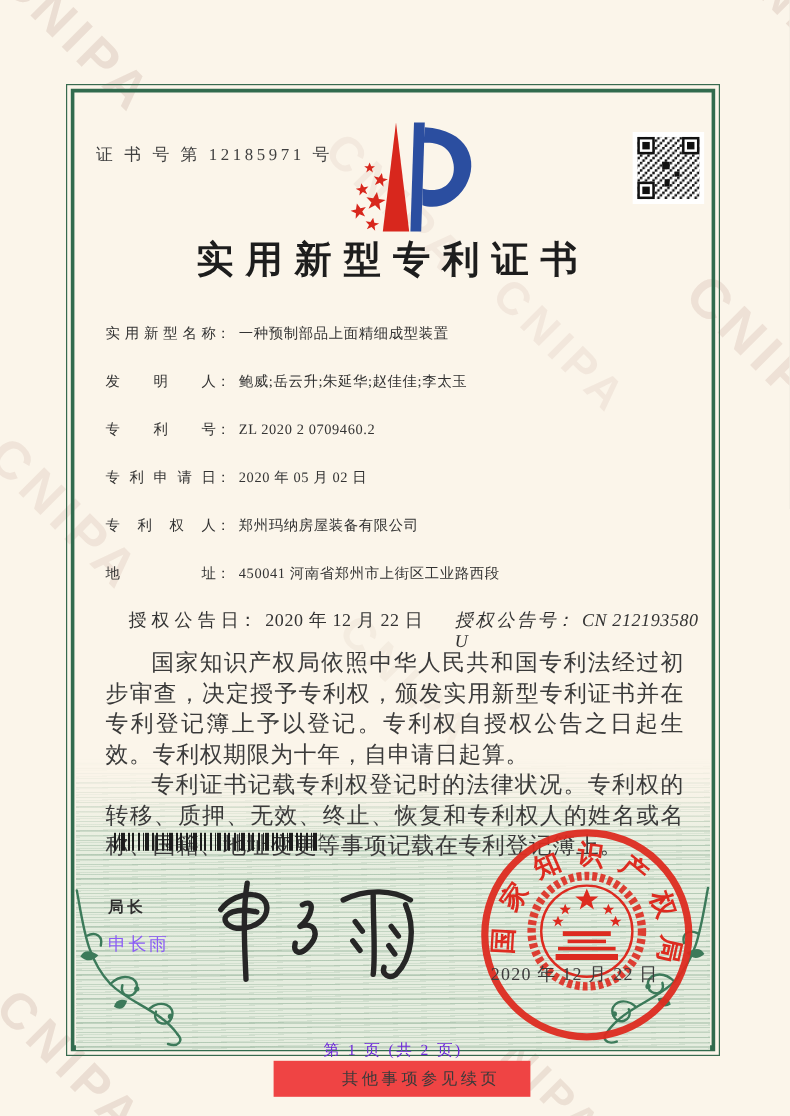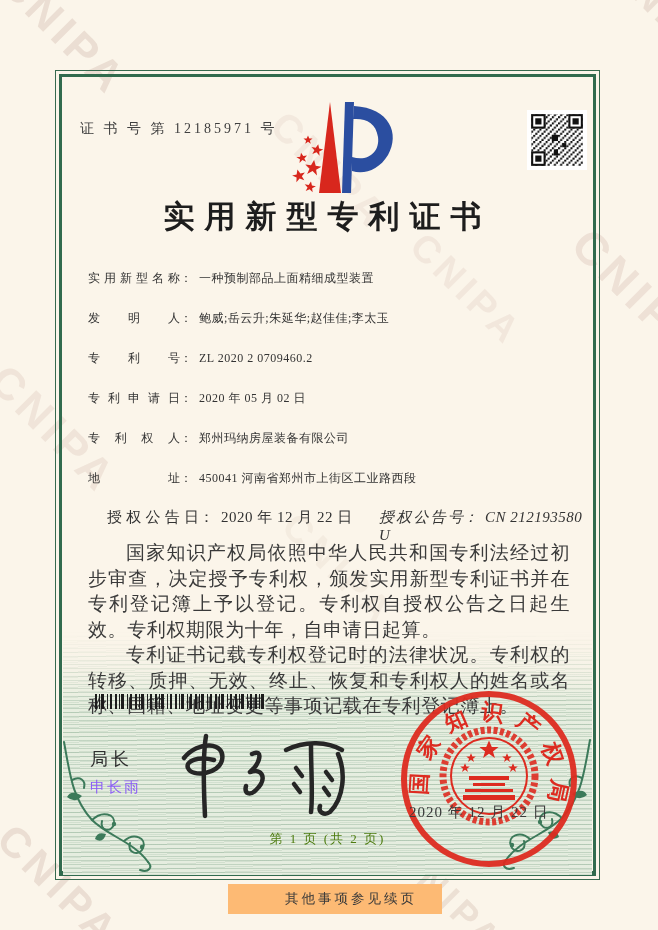--- a/index.html
+++ b/index.html
@@ -79,36 +79,36 @@
     position:absolute; left:95px; top:694px; width:172px; height:15px;
     background:repeating-linear-gradient(90deg,
       #1c1c1c 0 2px, transparent 2px 4px,
       #1c1c1c 4px 5px, transparent 5px 6px,
       #1c1c1c 6px 9px, transparent 9px 12px,
       #1c1c1c 12px 13px, transparent 13px 15px,
       #1c1c1c 15px 17px, transparent 17px 20px);
   }
 
   
-  .sig-title { position:absolute; left:90px; top:747px; font-size:18px; letter-spacing:3px; color:#2e2e2e; }
+  .sig-title { position:absolute; left:90px; top:747px; font-size:13px; letter-spacing:3px; color:#2e2e2e;font-weight:bold; }
   .sig-name  { position:absolute; left:90px; top:778px; font-size:15px; letter-spacing:2px; color:#8b5cf6; }
   .sig-script{ position:absolute; left:168px; top:720px; }
 
   
   .seal { position:absolute; left:397px; top:688px; }
   .seal-date {
     position:absolute; left:409px; top:803px; width:180px;
     font-size:15px; letter-spacing:1px; color:#3b3b3b; white-space:nowrap;
   }
 
   
-  .page-info { position:absolute; left:55px; top:830px; width:545px; text-align:center; font-size:13px; letter-spacing:2px; color:#4d7c0f; }
+  .page-info { position:absolute; left:55px; top:866px; width:545px; text-align:center; font-size:13px; letter-spacing:2px; color:#6d28d9; }
   .note-strip {
     position:absolute; left:228px; top:884px; width:214px; height:30px;
-    background:#fdba74; display:flex; align-items:center; justify-content:center;
+    background:#ef4444; display:flex; align-items:center; justify-content:center;
     font-size:13.5px; letter-spacing:3px; color:#3a3a3a;padding-left:32px;
   }
 
   .flourish { position:absolute; pointer-events:none; }
   .flourish-br { left:500px; top:738px; }
   .flourish-bl { left:62px; top:740px; transform:scaleX(-1); }
 </style>
 </head>
 <body>
 

